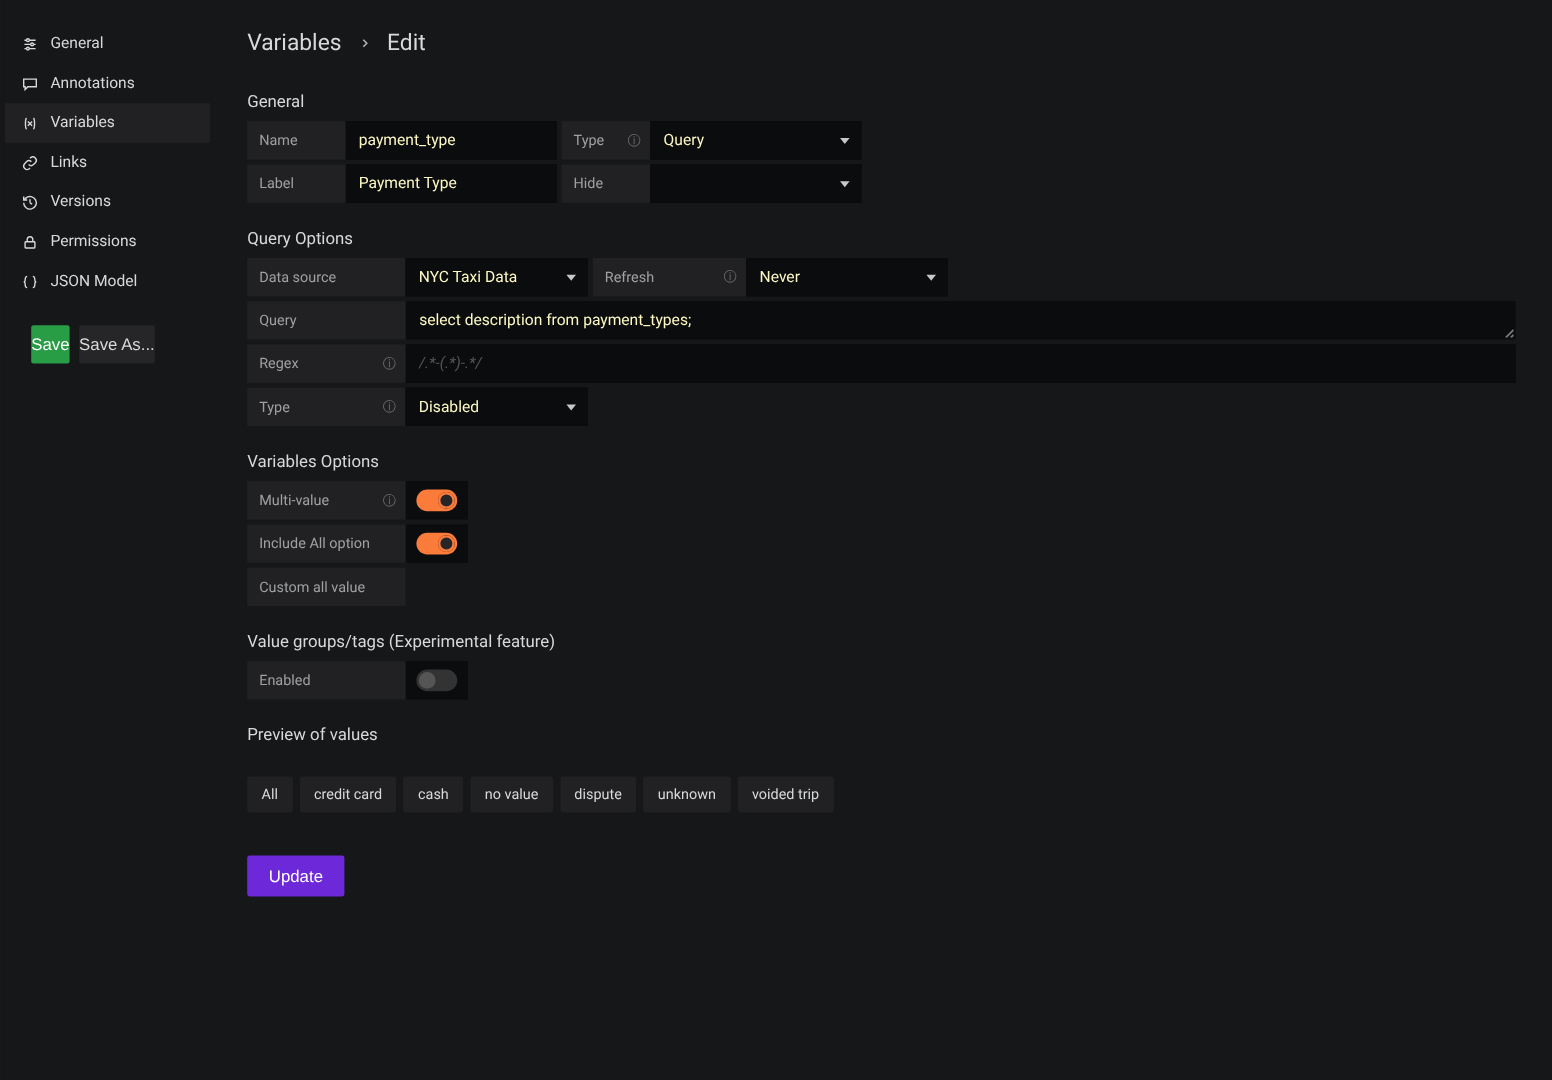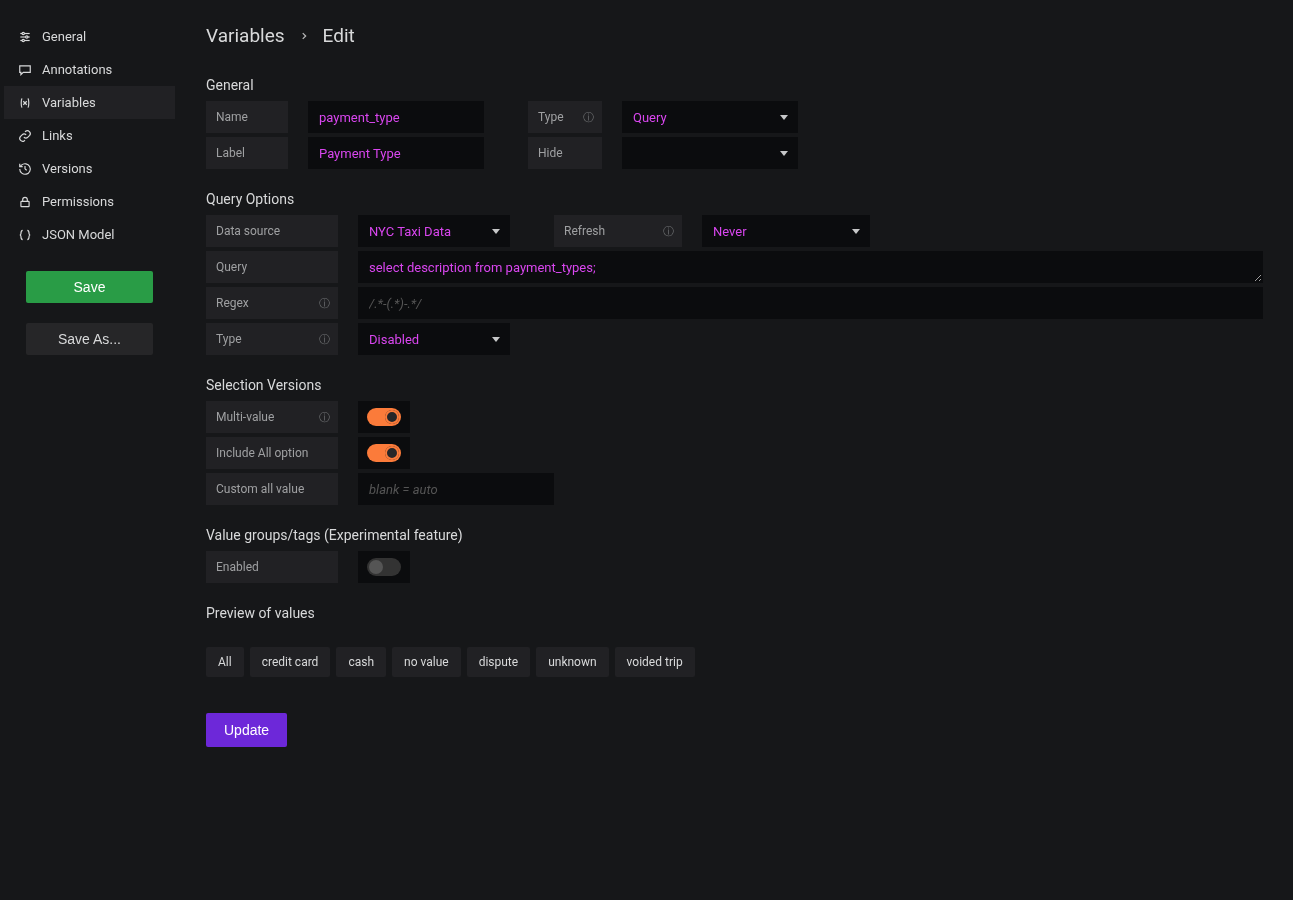--- a/index.html
+++ b/index.html
@@ -29,21 +29,21 @@
     padding: 9px 14px 9px 14px;
     color: #d8d9da;
     cursor: pointer;
     font-size: 13px;
   }
   .side-item.active {
     background: #212124;
   }
   .side-item .icon { width: 14px; height: 14px; flex: 0 0 14px; display:flex; align-items:center; justify-content:center; color:#d8d9da; }
   .side-item .label { white-space: nowrap; }
-  .side-buttons { margin-top: 20px; padding: 0 22px; display:flex; flex-direction:column; gap:20px;}
+  .side-buttons { margin-top: 20px; padding: 0 22px; display:flex; flex-direction:row; gap:8px;}
   .btn {
     height: 32px;
     border: none;
     border-radius: 2px;
     font-size: 14px;
     font-weight: 500;
     cursor: pointer;
     display:flex; align-items:center; justify-content:center;
   }
   .btn-green { background: #299c46; color: #fff; }
@@ -62,40 +62,40 @@
     color: #d8d9da;
     margin-bottom: 30px;
   }
   .breadcrumb .chev { color: #b8b8b8; }
   .section-title {
     font-size: 14px;
     color: #d8d9da;
     margin: 22px 0 8px 0;
   }
   .section-title:first-of-type{ margin-top:10px;}
-  .form-row { display:flex; gap:20px; margin-bottom:4px; }
+  .form-row { display:flex; gap:0; margin-bottom:4px; }
   .form-label {
     background: #212124;
     height: 32px;
     display:flex;
     align-items:center;
     padding: 0 10px;
     color: #9fa0a2;
     font-size: 12px;
     flex: 0 0 auto;
     position: relative;
   }
   .form-label.w82 { width: 82px; }
   .form-label.w132 { width: 132px; }
   .form-label.w74 { width: 74px; }
   .form-label .info-icon { position:absolute; right:8px; top:50%; transform:translateY(-50%); color:#6e7072; font-size:11px;}
   .form-input, .form-select, .form-textarea {
     background: #0b0c0e;
     border: 1px solid #0b0c0e;
-    color: #d946ef;
+    color: #fef9c3;
     height: 32px;
     padding: 0 10px;
     font-size: 13px;
     outline: none;
     font-family: inherit;
   }
   .form-textarea { padding:7px 10px; line-height:1.4; resize:vertical; }
   .form-input.w176 { width: 176px; }
   .form-select {
     appearance: none;
@@ -295,21 +295,21 @@
   </div>
   <div class="form-row">
     <div class="form-label w132">
       <span>Type</span>
       <span class="info-icon">ⓘ</span>
     </div>
     <span class="sel-wrap"><select class="form-select" style="width:152px"><option>Disabled</option></select></span>
   </div>
 
   
-  <div class="section-title">Selection Versions</div>
+  <div class="section-title">Variables Options</div>
   <div class="form-row">
     <div class="form-label w132">
       <span>Multi-value</span>
       <span class="info-icon">ⓘ</span>
     </div>
     <div class="toggle-cell">
         <span class="toggle">
           <span class="knob"></span>
         </span>
       </div>
@@ -317,21 +317,20 @@
   <div class="form-row">
     <div class="form-label w132">Include All option</div>
     <div class="toggle-cell">
         <span class="toggle">
           <span class="knob"></span>
         </span>
       </div>
   </div>
   <div class="form-row">
     <div class="form-label w132">Custom all value</div>
-    <input class="form-input" style="width: 196px;" placeholder="blank = auto">
   </div>
 
   
   <div class="section-title">Value groups/tags (Experimental feature)</div>
   <div class="form-row">
     <div class="form-label w132">Enabled</div>
     <div class="toggle-cell">
         <span class="toggle off">
           <span class="knob"></span>
         </span>

